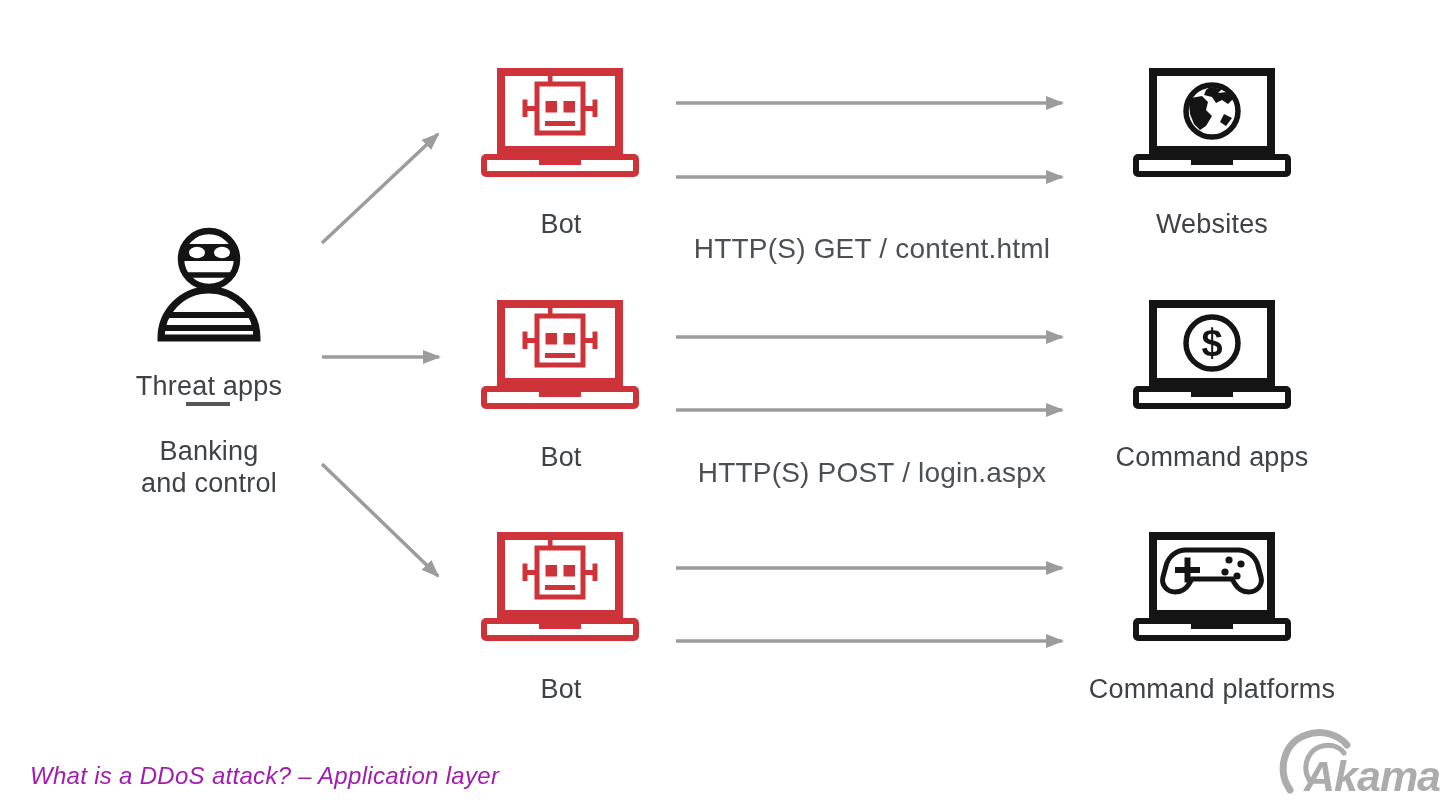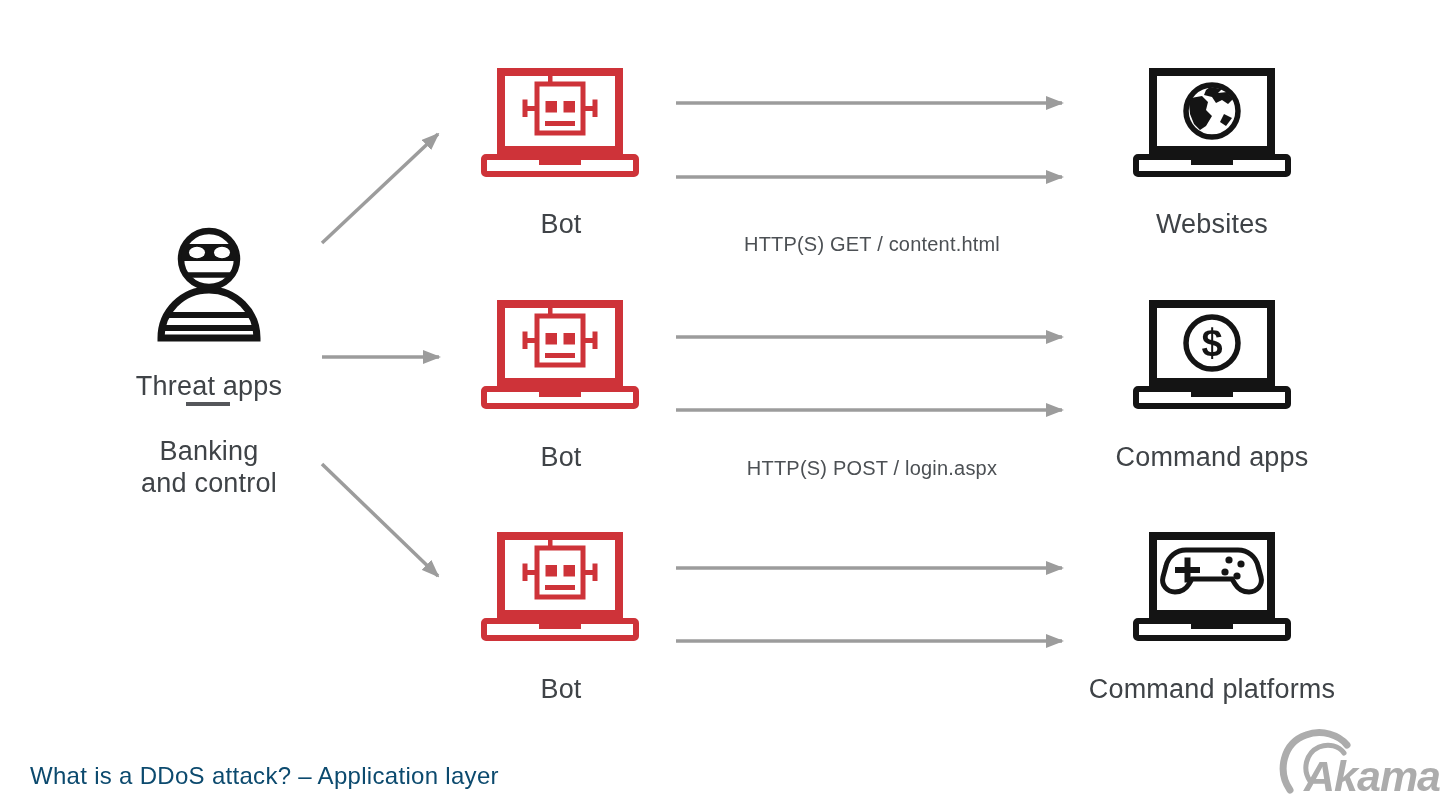--- a/index.html
+++ b/index.html
@@ -6,26 +6,26 @@
   #canvas{
     position:relative;width:1440px;height:810px;background:#ffffff;overflow:hidden;
     font-family:"Liberation Sans", sans-serif;
   }
   .abs{position:absolute;}
   .node-label{
     position:absolute;text-align:center;color:#3f4347;font-size:27px;font-weight:500;
     letter-spacing:.2px;line-height:32px;margin-top:16px;
   }
   .http-label{
-    position:absolute;text-align:center;color:#4c5054;font-size:20px;font-weight:500;
+    position:absolute;text-align:center;color:#4c5054;font-size:28px;font-weight:500;
     letter-spacing:.2px;
   }
   .divider-bar{position:absolute;background:#55575b;}
   .caption{
-    position:absolute;color:#0c4a6e;font-size:24px;font-weight:400;letter-spacing:.3px;
+    position:absolute;color:#a21caf;font-size:24px;font-weight:400;letter-spacing:.3px;font-style:italic;
   }
   .red-node{color:#ce3339;}
   .black-node{color:#141414;}
   svg{display:block;}
 </style>
 </head>
 <body>
 
 <div id="canvas">
 

